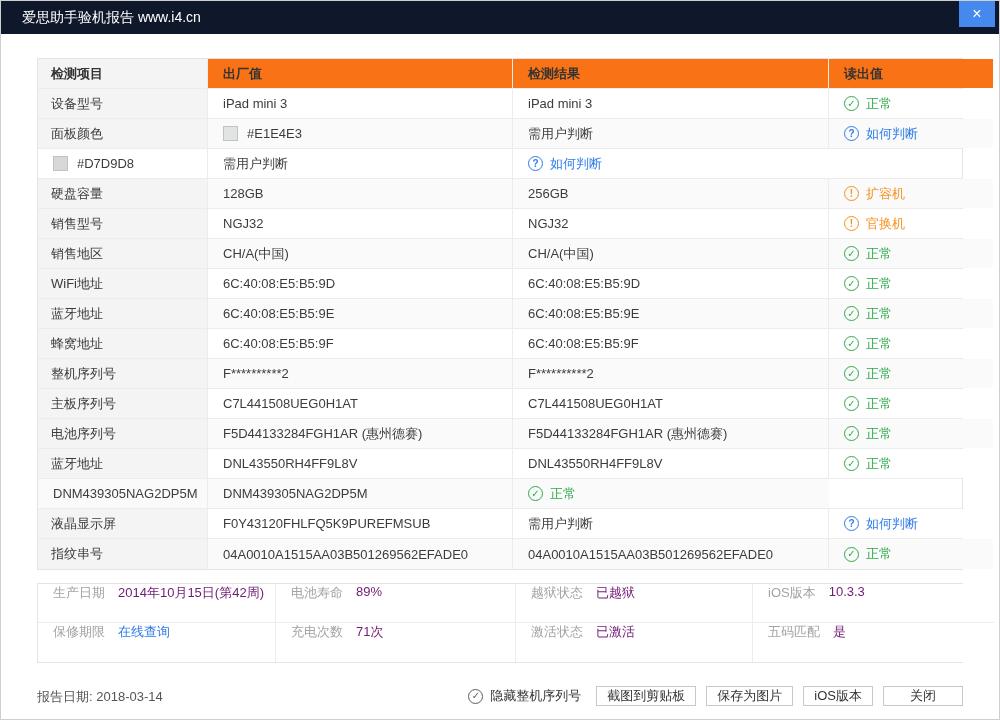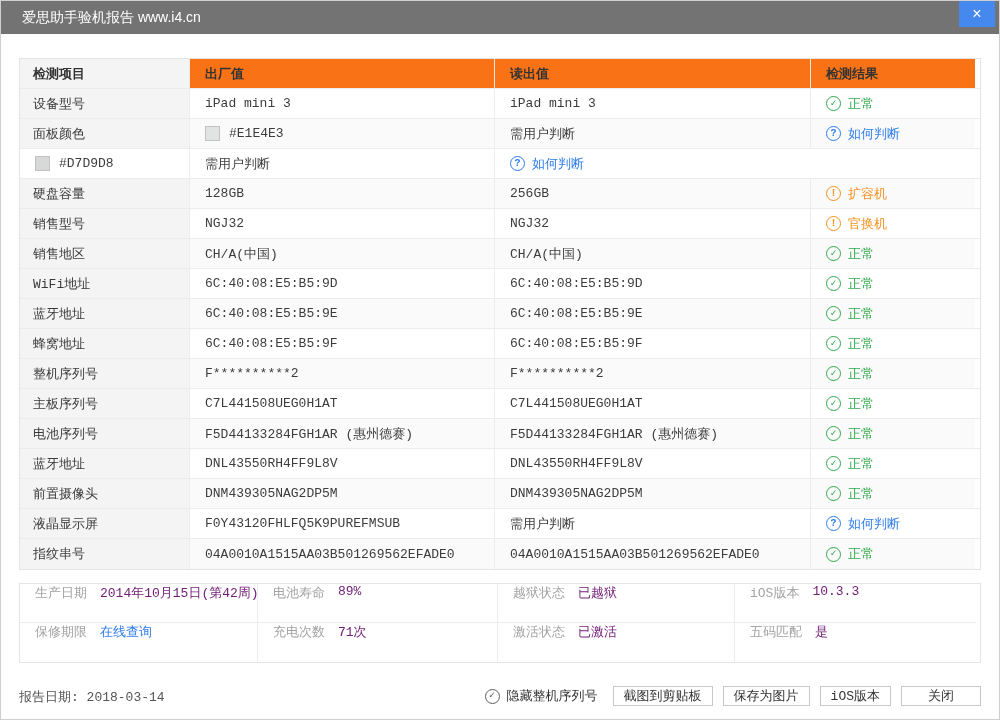--- a/index.html
+++ b/index.html
@@ -13,36 +13,36 @@
   .window {
     width: 1000px; height: 720px;
     border: 1px solid #cfcfcf;
     background: #fff;
     position: relative;
     overflow: hidden;
   }
   
   .titlebar {
     height: 33px;
-    background: #737373;
+    background: #0f172a;
     display: flex; align-items: center;
     padding-left: 21px;
     color: #fff; font-size: 14px;
     position: relative;
   }
   .close-btn {
     position: absolute; right: 4px; top: 0;
     width: 36px; height: 26px;
     background: #4689ee;
     border: none; color: #fff;
     font-size: 16px; line-height: 26px; text-align: center;
     cursor: pointer; font-family: inherit;
   }
   
-  .content { padding: 0 18px; font-family: Liberation Mono, monospace; }
+  .content { padding: 0 36px; }
   
   .dev-table {
     margin-top: 24px;
     border: 1px solid #e4e4e4;
     background: #fff;
   }
   .trow {
     display: grid;
     grid-template-columns: 170px 305px 316px 164px;
     height: 30px;
@@ -138,22 +138,22 @@
     <span>爱思助手验机报告 www.i4.cn</span>
     <button class="close-btn">×</button>
   </div>
 
   <div class="content">
 
     <div class="dev-table">
       <div class="trow thead">
         <div class="cell item-cell">检测项目</div>
         <div class="cell">出厂值</div>
+        <div class="cell">检测结果</div>
         <div class="cell">读出值</div>
-        <div class="cell">检测结果</div>
       </div>
       <div id="table-body">
           <div class="trow">
             <div class="cell item-cell">设备型号</div>
             <div class="cell">iPad mini 3</div>
             <div class="cell">iPad mini 3</div>
             <div class="cell st-ok">
               <span class="result">
                 <span class="icon-circle">✓</span>
                 <span>正常</span>
@@ -285,21 +285,20 @@
             <div class="cell">DNL43550RH4FF9L8V</div>
             <div class="cell">DNL43550RH4FF9L8V</div>
             <div class="cell st-ok">
               <span class="result">
                 <span class="icon-circle">✓</span>
                 <span>正常</span>
               </span>
             </div>
           </div>
           <div class="trow striped">
-            <div class="cell item-cell">前置摄像头</div>
             <div class="cell">DNM439305NAG2DP5M</div>
             <div class="cell">DNM439305NAG2DP5M</div>
             <div class="cell st-ok">
               <span class="result">
                 <span class="icon-circle">✓</span>
                 <span>正常</span>
               </span>
             </div>
           </div>
           <div class="trow">

